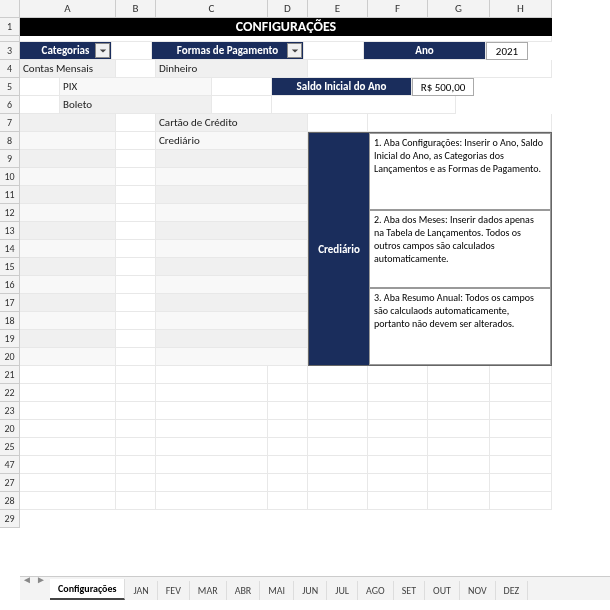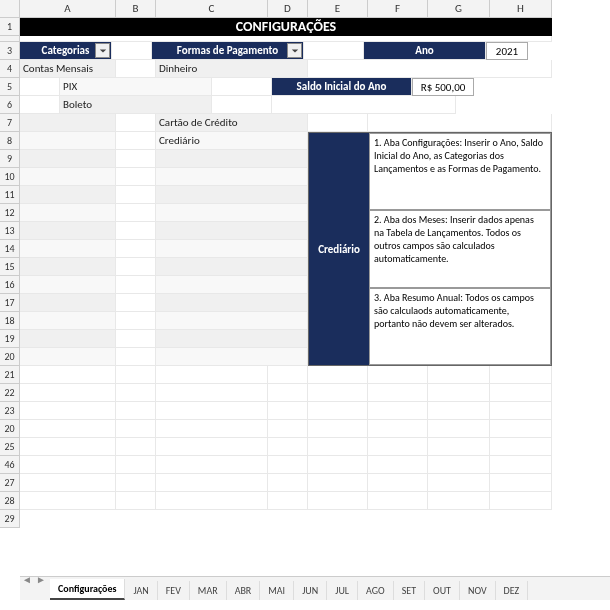--- a/index.html
+++ b/index.html
@@ -208,21 +208,21 @@
       <div class="row-h">16</div>
       <div class="row-h">17</div>
       <div class="row-h">18</div>
       <div class="row-h">19</div>
       <div class="row-h">20</div>
       <div class="row-h">21</div>
       <div class="row-h">22</div>
       <div class="row-h">23</div>
       <div class="row-h">20</div>
       <div class="row-h">25</div>
-      <div class="row-h">46</div>
+      <div class="row-h">47</div>
       <div class="row-h">27</div>
       <div class="row-h">28</div>
       <div class="row-h">29</div>
     </div>
   <div class="content">
       <div class="row">
         <div class="cell title-bar" style="width: 532px;">CONFIGURAÇÕES</div>
       </div>
       <div class="row short">
         <div class="cell " style="width: 532px;"></div>

